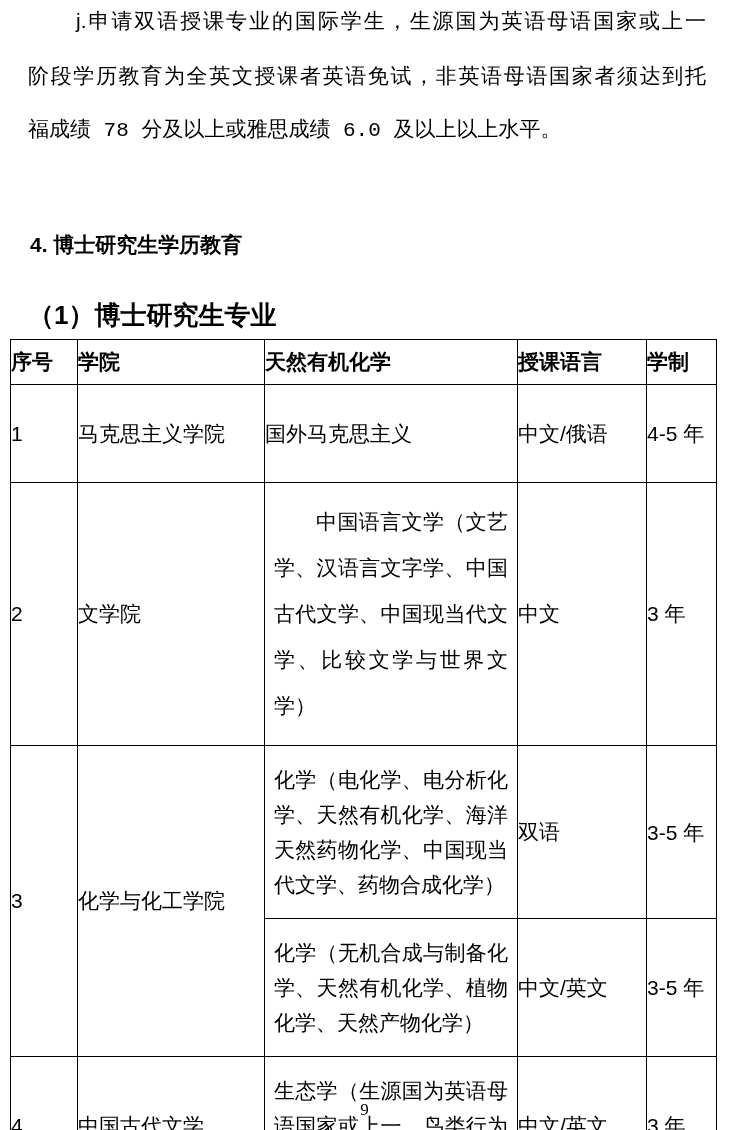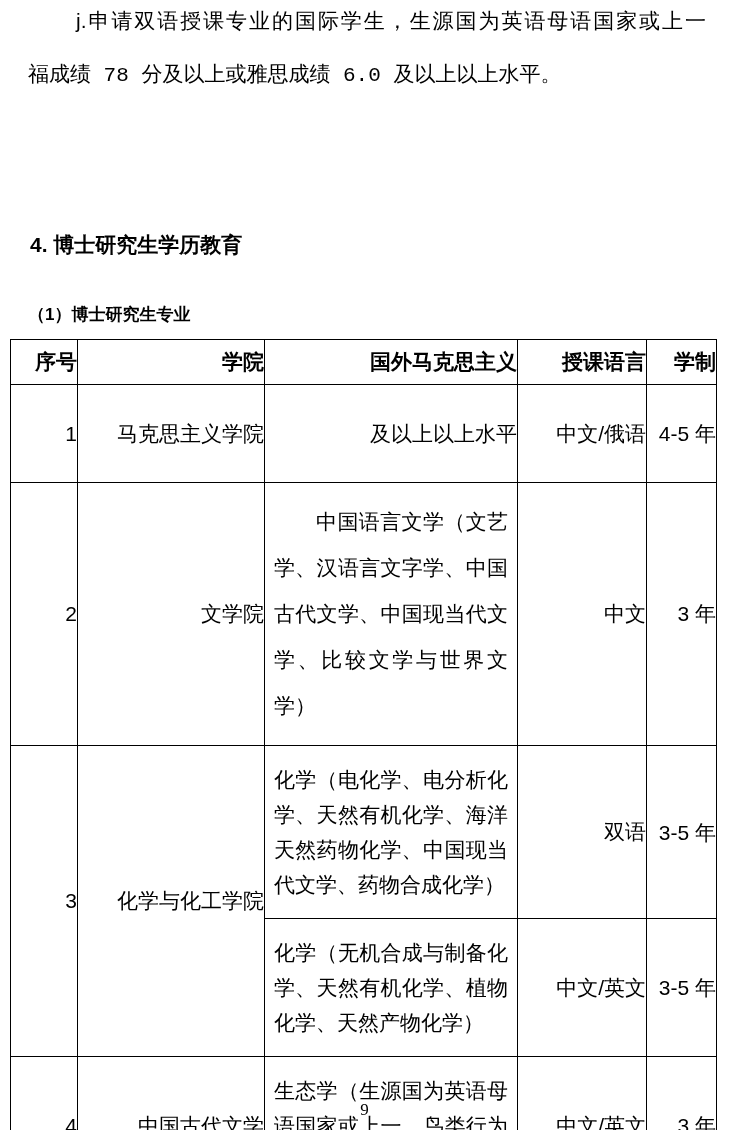--- a/index.html
+++ b/index.html
@@ -24,34 +24,34 @@
   .line.plain { text-align: left; text-align-last: left; white-space: normal; font-family: Liberation Mono, monospace; }
   .line.indent { text-indent: 48px; }
 
   
   .section-heading {
     position: absolute; left: 30px; top: 230px;
     font-size: 21px; font-weight: bold; line-height: 30px;
   }
   .sub-heading {
     position: absolute; left: 28px; top: 300px;
-    font-size: 17px; font-weight: bold; line-height: 30px;
+    font-size: 26px; font-weight: bold; line-height: 30px;
   }
 
   
   table.doc-table {
     position: absolute; left: 10px; top: 339px;
     border-collapse: collapse;
     table-layout: fixed;
     width: 706px;
   }
   .doc-table th, .doc-table td {
     border: 1px solid #000;
     font-size: 21px;
-    text-align: right;
+    text-align: left;
     vertical-align: middle;
     padding: 0;
     overflow: hidden;
   }
   .doc-table th { font-weight: bold; }
   tr.hdr  { height: 45px; }
   tr.r1   { height: 98px; }
   tr.r2   { height: 235px; }
   tr.r3a  { height: 140px; }
   tr.r3b  { height: 99px; }
@@ -71,47 +71,48 @@
     font-size: 17px;
     font-family: "Liberation Serif", "DejaVu Serif", serif;
   }
 </style>
 </head>
 <body>
 
 <div class="body-text">
   <div>
     <div class="line stretch indent">j.申请双语授课专业的国际学生，生源国为英语母语国家或上一</div>
+    <div class="line stretch">阶段学历教育为全英文授课者英语免试，非英语母语国家者须达到托</div>
     <div class="line plain">福成绩 78 分及以上或雅思成绩 6.0 及以上以上水平。</div>
   </div>
 </div>
 
 <div class="section-heading">4. 博士研究生学历教育</div>
 <div class="sub-heading">（1）博士研究生专业</div>
 
 <table class="doc-table">
   <colgroup>
     <col style="width:67px">
     <col style="width:187px">
     <col style="width:253px">
     <col style="width:129px">
     <col style="width:70px">
   </colgroup>
   <tbody>
       <tr class="hdr">
     <th>序号</th>
     <th>学院</th>
-    <th>国外马克思主义</th>
+    <th>天然有机化学</th>
     <th>授课语言</th>
     <th>学制</th>
   </tr>
   <tr class="r1">
     <td>1</td>
     <td>马克思主义学院</td>
-    <td>及以上以上水平</td>
+    <td>国外马克思主义</td>
     <td>中文/俄语</td>
     <td class="cell-tall">4-5 年</td>
   </tr>
   <tr class="r2">
     <td>2</td>
     <td>文学院</td>
     <td class="major-left">中国语言文学（文艺学、汉语言文字学、中国古代文学、中国现当代文学、比较文学与世界文学）</td>
     <td>中文</td>
     <td>3 年</td>
   </tr>

